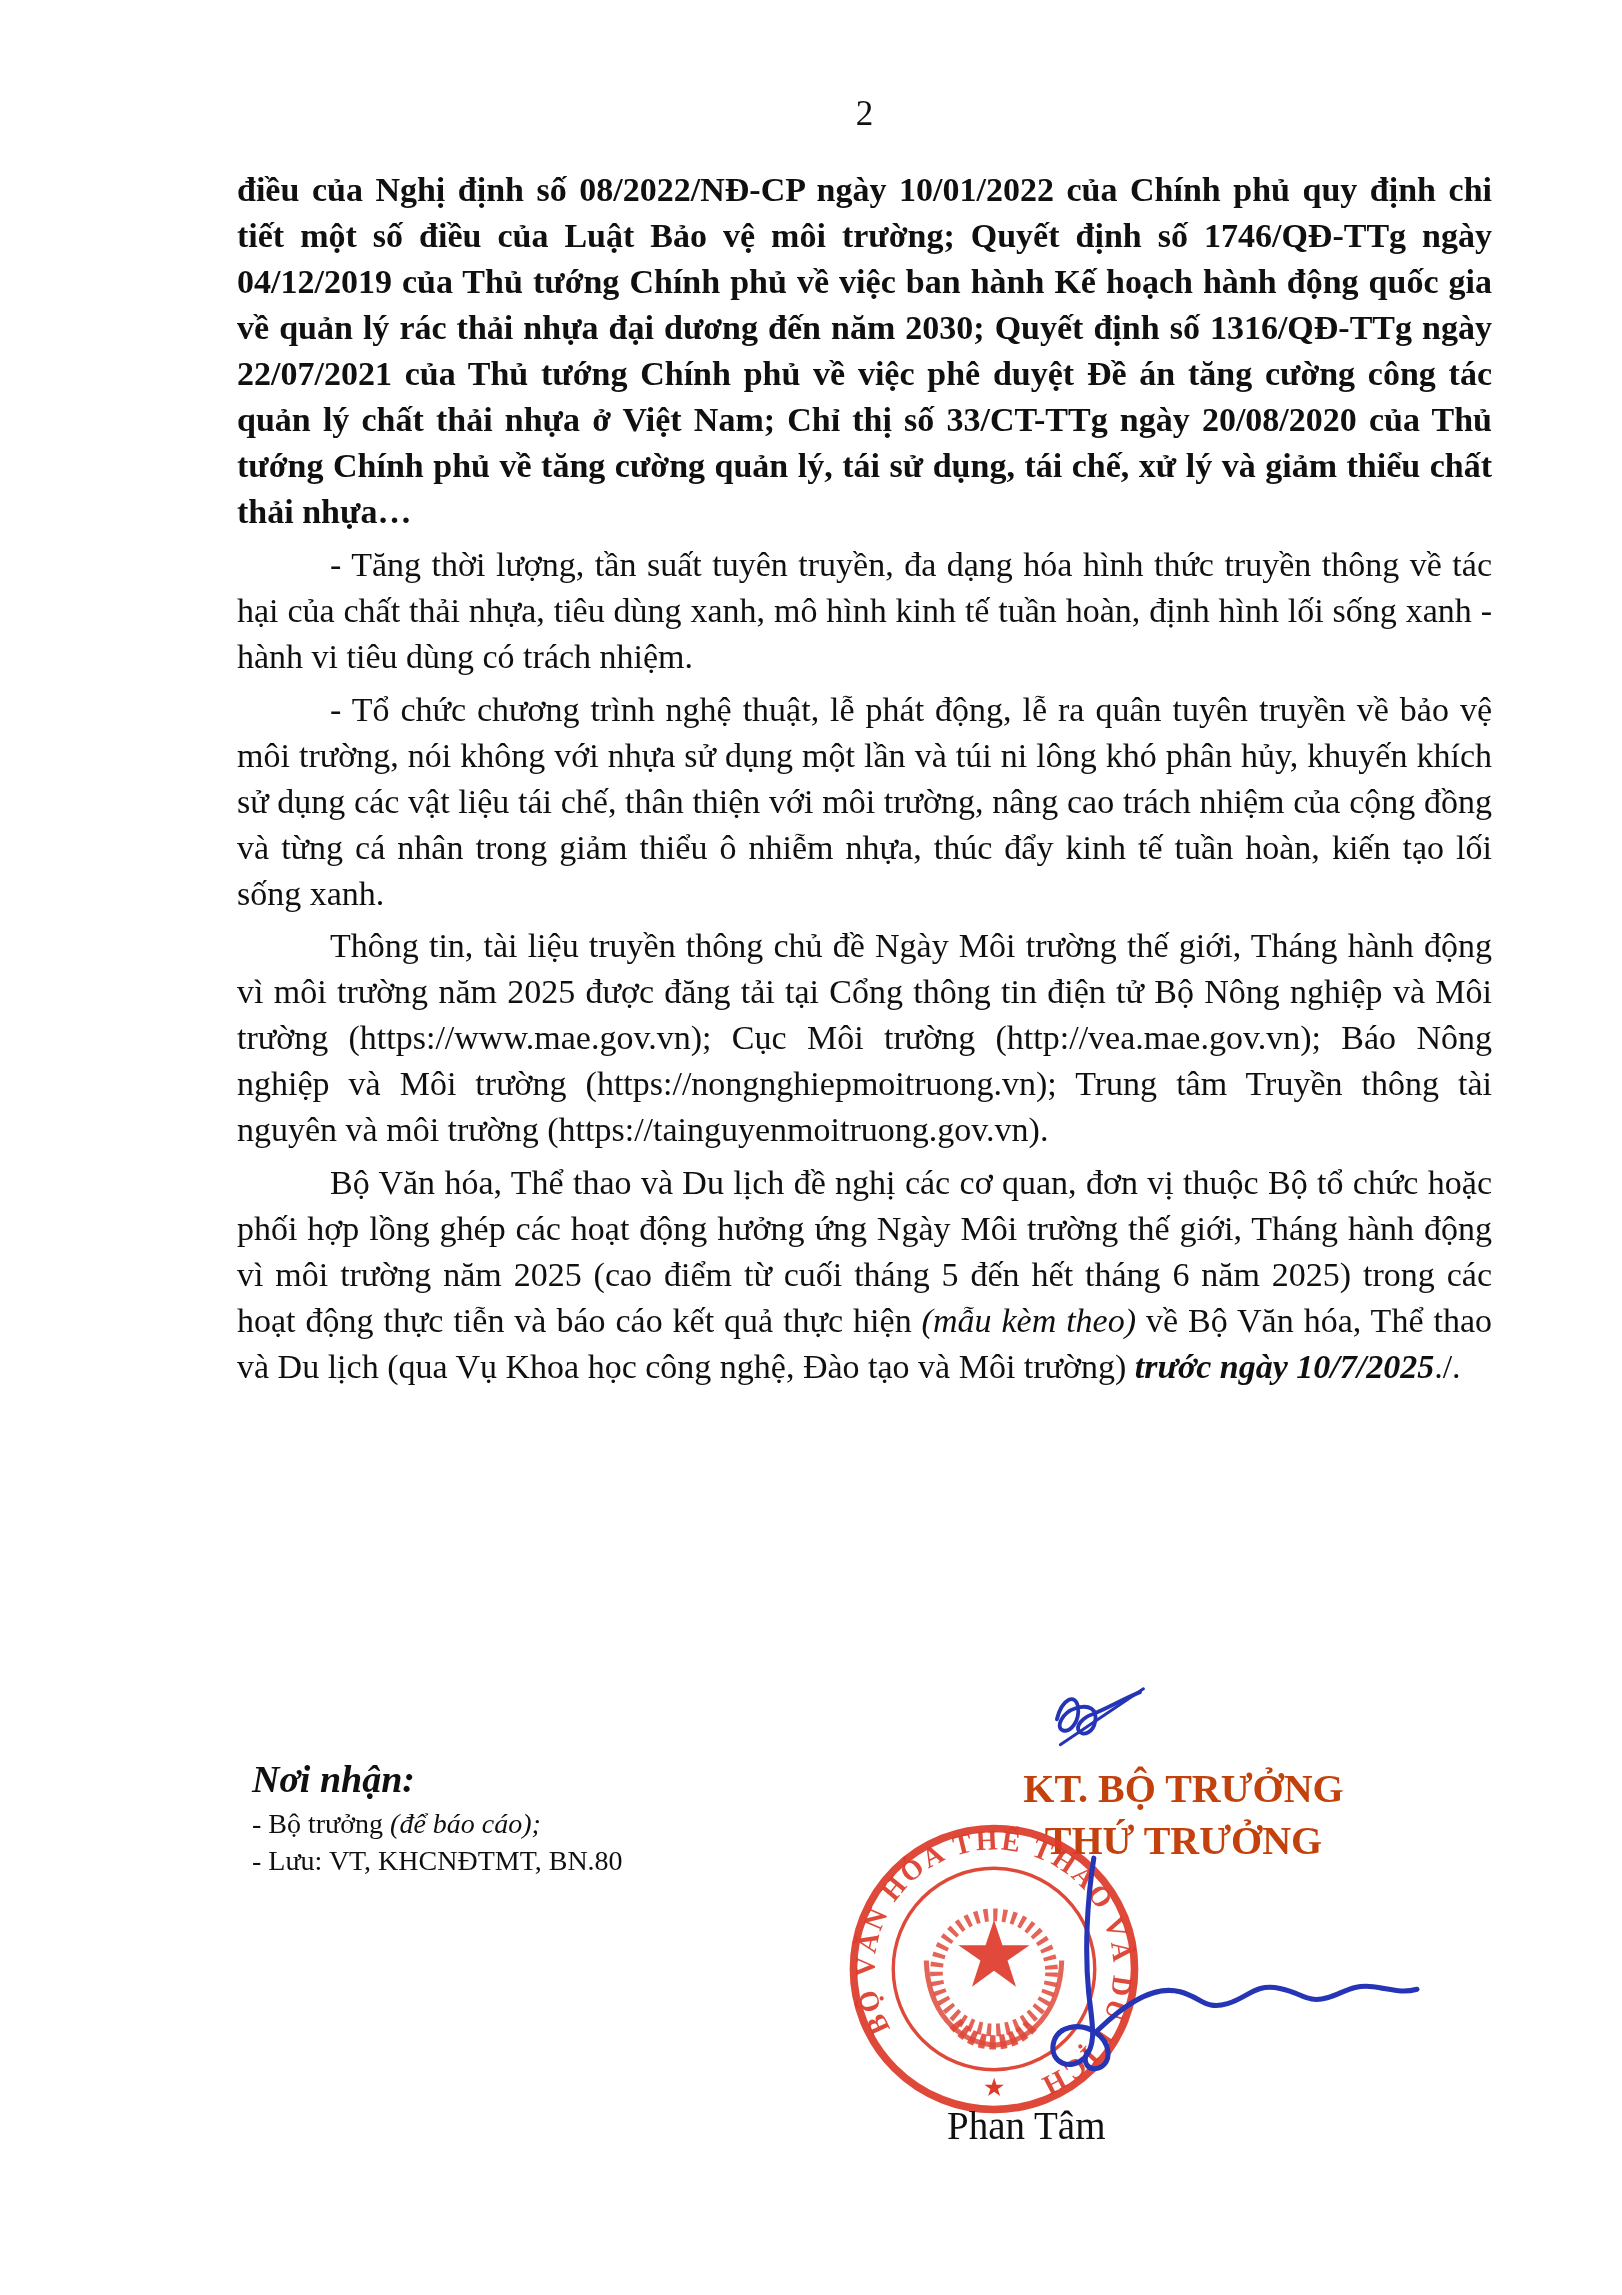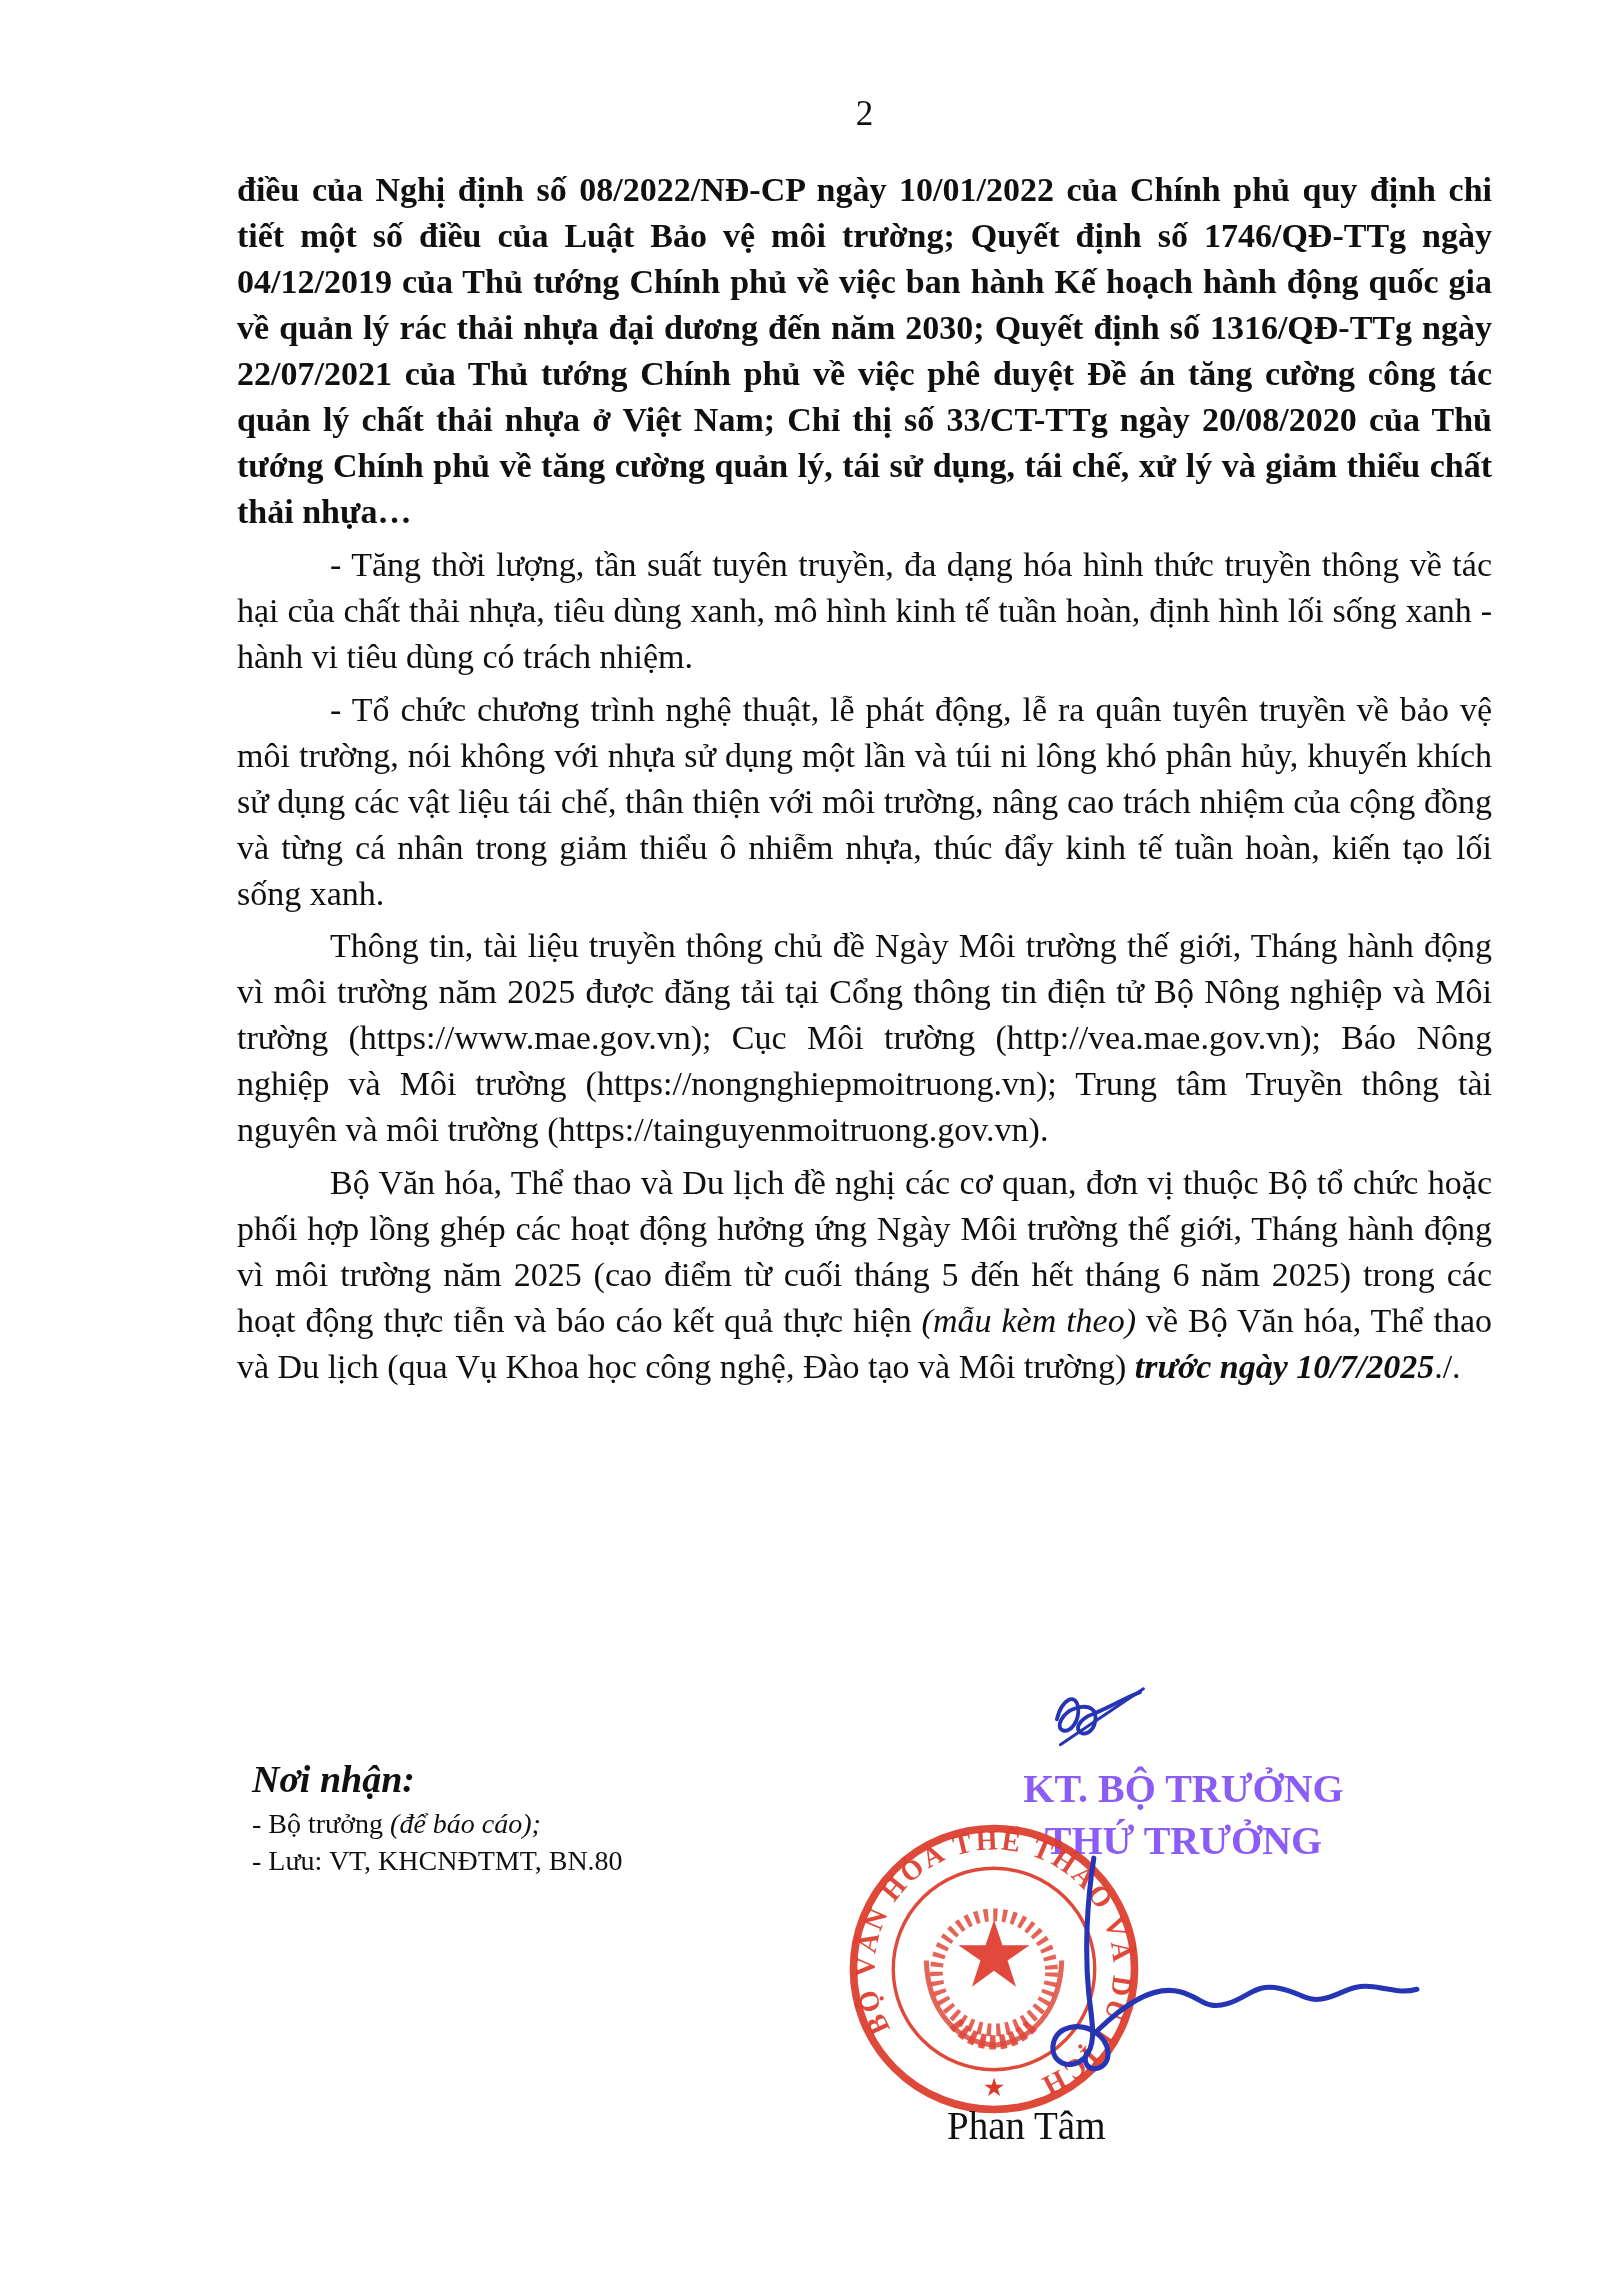--- a/index.html
+++ b/index.html
@@ -25,21 +25,21 @@
   .bi{font-style:italic;font-weight:bold;}
   .recipients{
     position:absolute;left:252px;top:1761px;width:524px;
     font-size:28px;line-height:37px;
   }
   .recipients .heading{font-size:38px;font-weight:bold;font-style:italic;margin-bottom:6.8px;}
   .recipients .line{white-space:nowrap;}
   .signer-block{
     position:absolute;left:947px;top:1763px;width:473px;
     text-align:center;font-weight:bold;font-size:40px;line-height:52px;
-    color:#8b5cf6;
+    color:#c2410c;
   }
   .signer-name{
     position:absolute;left:947px;top:2103px;width:473px;
     text-align:left;font-weight:normal;font-size:39px;
   }
   .seal{position:absolute;left:845px;top:1820px;width:298px;height:298px;}
   .signature{position:absolute;left:1038px;top:1848px;width:406px;height:258px;}
   .paraph{position:absolute;left:1045px;top:1670px;width:112px;height:85px;}
 </style>
 </head>

